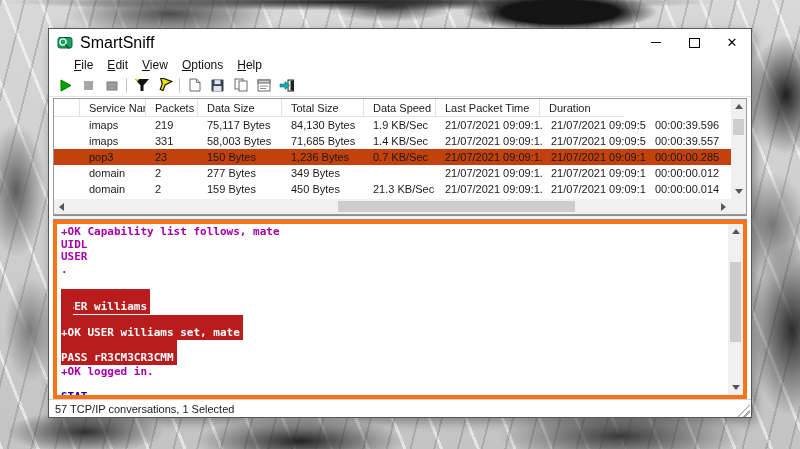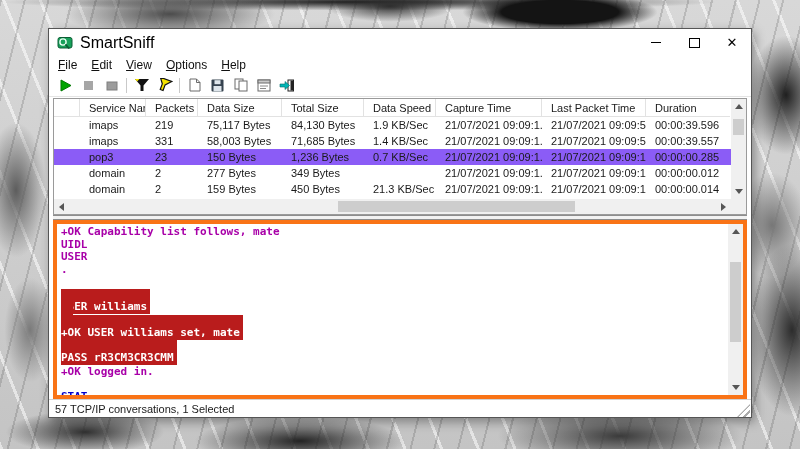--- a/index.html
+++ b/index.html
@@ -35,35 +35,35 @@
 
   .titlebar{height:27px;display:flex;align-items:center;padding-left:8px;background:#fff;flex:0 0 auto;}
   .app-icon{width:16px;height:16px;display:inline-flex;}
   .title-text{font-size:16px;margin-left:7px;color:#000;}
   .win-controls{margin-left:auto;display:flex;height:100%;}
   .win-btn{width:38px;height:100%;display:flex;align-items:center;justify-content:center;background:transparent;border:none;padding:0;cursor:default;}
   .glyph-min{display:block;width:10px;border-top:1px solid #000;}
   .glyph-max{display:block;width:9px;height:8px;border:1px solid #000;}
   .glyph-close{font-size:13px;color:#000;line-height:1;}
 
-  .menubar{height:18px;display:flex;align-items:center;padding-left:2px;font-size:12px;flex:0 0 auto;}
+  .menubar{height:18px;display:flex;align-items:center;padding-left:18px;font-size:12px;flex:0 0 auto;}
   .menu-item{display:inline-block;padding:1px 7px;color:#111;}
   .menu-item::first-letter{text-decoration:underline;}
 
   .toolbar{height:22px;display:flex;align-items:center;padding-left:5px;border-bottom:1px solid #e4e4e4;flex:0 0 auto;}
   .tb-btn{width:23px;height:20px;display:flex;align-items:center;justify-content:center;background:transparent;border:none;padding:0;}
   .tb-sep{width:1px;height:15px;background:#c9c9c9;margin:0 3px;}
 
   
   .toppane{position:relative;margin:1px 4px 0 4px;height:117px;border:1px solid #9a9a9a;background:#fff;box-sizing:border-box;flex:0 0 auto;overflow:hidden;}
   .lv{position:absolute;left:0;top:0;right:15px;bottom:15px;overflow:hidden;font-size:11px;}
   .lv-header{display:flex;height:18px;align-items:stretch;background:#fff;}
   .hc{box-sizing:border-box;padding-left:9px;border-right:1px solid #e2e2e2;border-bottom:1px solid #e2e2e2;display:flex;align-items:center;color:#1a1a1a;white-space:nowrap;overflow:hidden;}
   .lv-row{display:flex;height:16px;align-items:center;}
-  .lv-row.selected{background:#8b5cf6;}
+  .lv-row.selected{background:#c2410c;}
   .cell{box-sizing:border-box;padding-left:9px;white-space:nowrap;overflow:hidden;}
   .w-ic{width:26px;}
   .w0{width:66px;}.w1{width:52px;}.w2{width:84px;}.w3{width:82px;}
   .w4{width:72px;}.w5{width:106px;}.w6{width:104px;}.w7{width:84px;border-right:none;}
 
   
   .vscroll{position:absolute;top:0;right:0;width:15px;background:#f0f0f0;}
   .toppane .vscroll{bottom:15px;}
   .bottompane .vscroll{bottom:0;}
   .sb-btn{position:absolute;left:0;right:0;height:15px;display:flex;align-items:center;justify-content:center;background:#f0f0f0;border:none;padding:0;}
@@ -204,21 +204,20 @@
 
     <div class="toppane">
       <div class="lv">
         <div class="lv-header">
           <span class="hc w-ic"></span>
           <span class="hc w0">Service Name</span>
           <span class="hc w1">Packets</span>
           <span class="hc w2">Data Size</span>
           <span class="hc w3">Total Size</span>
           <span class="hc w4">Data Speed</span>
-          <span class="hc w5">Capture Time</span>
           <span class="hc w6">Last Packet Time</span>
           <span class="hc w7">Duration</span>
         </div>
 
         <div class="lv-row">
           <span class="cell w-ic"></span>
           <span class="cell w0">imaps</span>
           <span class="cell w1">219</span>
           <span class="cell w2">75,117 Bytes</span>
           <span class="cell w3">84,130 Bytes</span>

